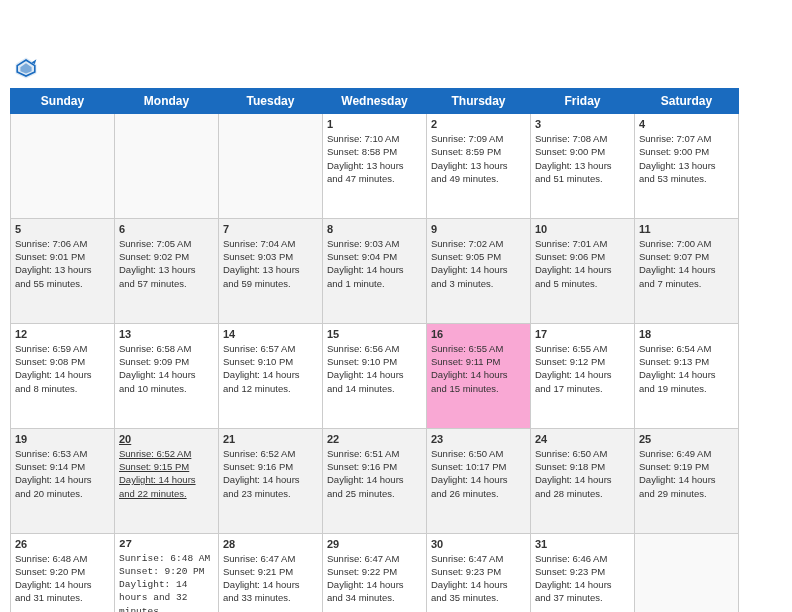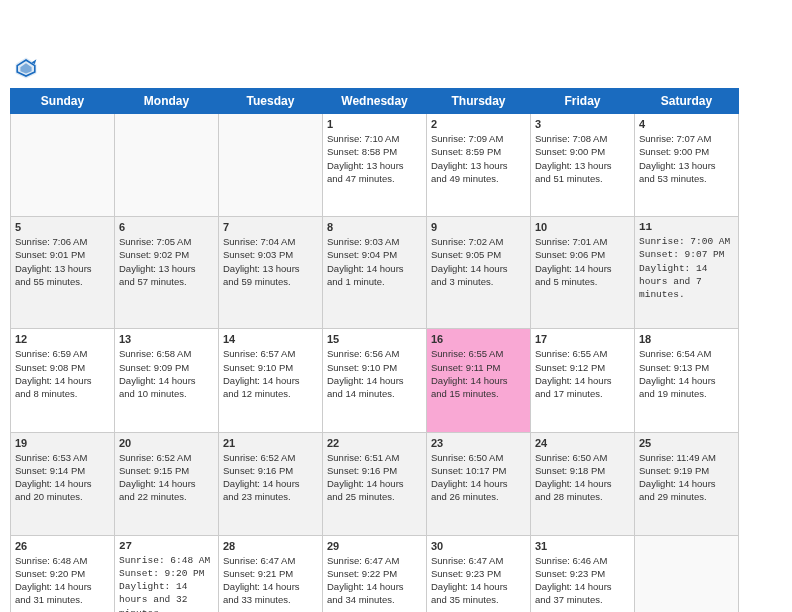--- a/index.html
+++ b/index.html
@@ -215,21 +215,21 @@
             </div>
           </td>
           <td style="background: rgb(242, 242, 242);">
             <span class="day-num">10</span>
             <div class="day-info">
               <div>Sunrise: 7:01 AM</div>
               <div>Sunset: 9:06 PM</div>
               <div>Daylight: 14 hours and 5 minutes.</div>
             </div>
           </td>
-          <td style="background: rgb(242, 242, 242); font-family: Liberation Mono, monospace;">
+          <td style="background: rgb(242, 242, 242);">
             <span class="day-num">11</span>
             <div class="day-info">
               <div>Sunrise: 7:00 AM</div>
               <div>Sunset: 9:07 PM</div>
               <div>Daylight: 14 hours and 7 minutes.</div>
             </div>
           </td>
         </tr>
         <tr>
           <td style="background: rgb(255, 255, 255);">
@@ -291,21 +291,21 @@
         </tr>
         <tr>
           <td style="background: rgb(242, 242, 242);">
             <span class="day-num">19</span>
             <div class="day-info">
               <div>Sunrise: 6:53 AM</div>
               <div>Sunset: 9:14 PM</div>
               <div>Daylight: 14 hours and 20 minutes.</div>
             </div>
           </td>
-          <td style="background: rgb(242, 242, 242);">
+          <td style="background: rgb(242, 242, 242); text-decoration: underline;">
             <span class="day-num">20</span>
             <div class="day-info">
               <div>Sunrise: 6:52 AM</div>
               <div>Sunset: 9:15 PM</div>
               <div>Daylight: 14 hours and 22 minutes.</div>
             </div>
           </td>
           <td style="background: rgb(242, 242, 242);">
             <span class="day-num">21</span>
             <div class="day-info">
@@ -334,21 +334,21 @@
             <span class="day-num">24</span>
             <div class="day-info">
               <div>Sunrise: 6:50 AM</div>
               <div>Sunset: 9:18 PM</div>
               <div>Daylight: 14 hours and 28 minutes.</div>
             </div>
           </td>
           <td style="background: rgb(242, 242, 242);">
             <span class="day-num">25</span>
             <div class="day-info">
-              <div>Sunrise: 11:49 AM</div>
+              <div>Sunrise: 6:49 AM</div>
               <div>Sunset: 9:19 PM</div>
               <div>Daylight: 14 hours and 29 minutes.</div>
             </div>
           </td>
         </tr>
         <tr>
           <td style="background: rgb(255, 255, 255);">
             <span class="day-num">26</span>
             <div class="day-info">
               <div>Sunrise: 6:48 AM</div>

